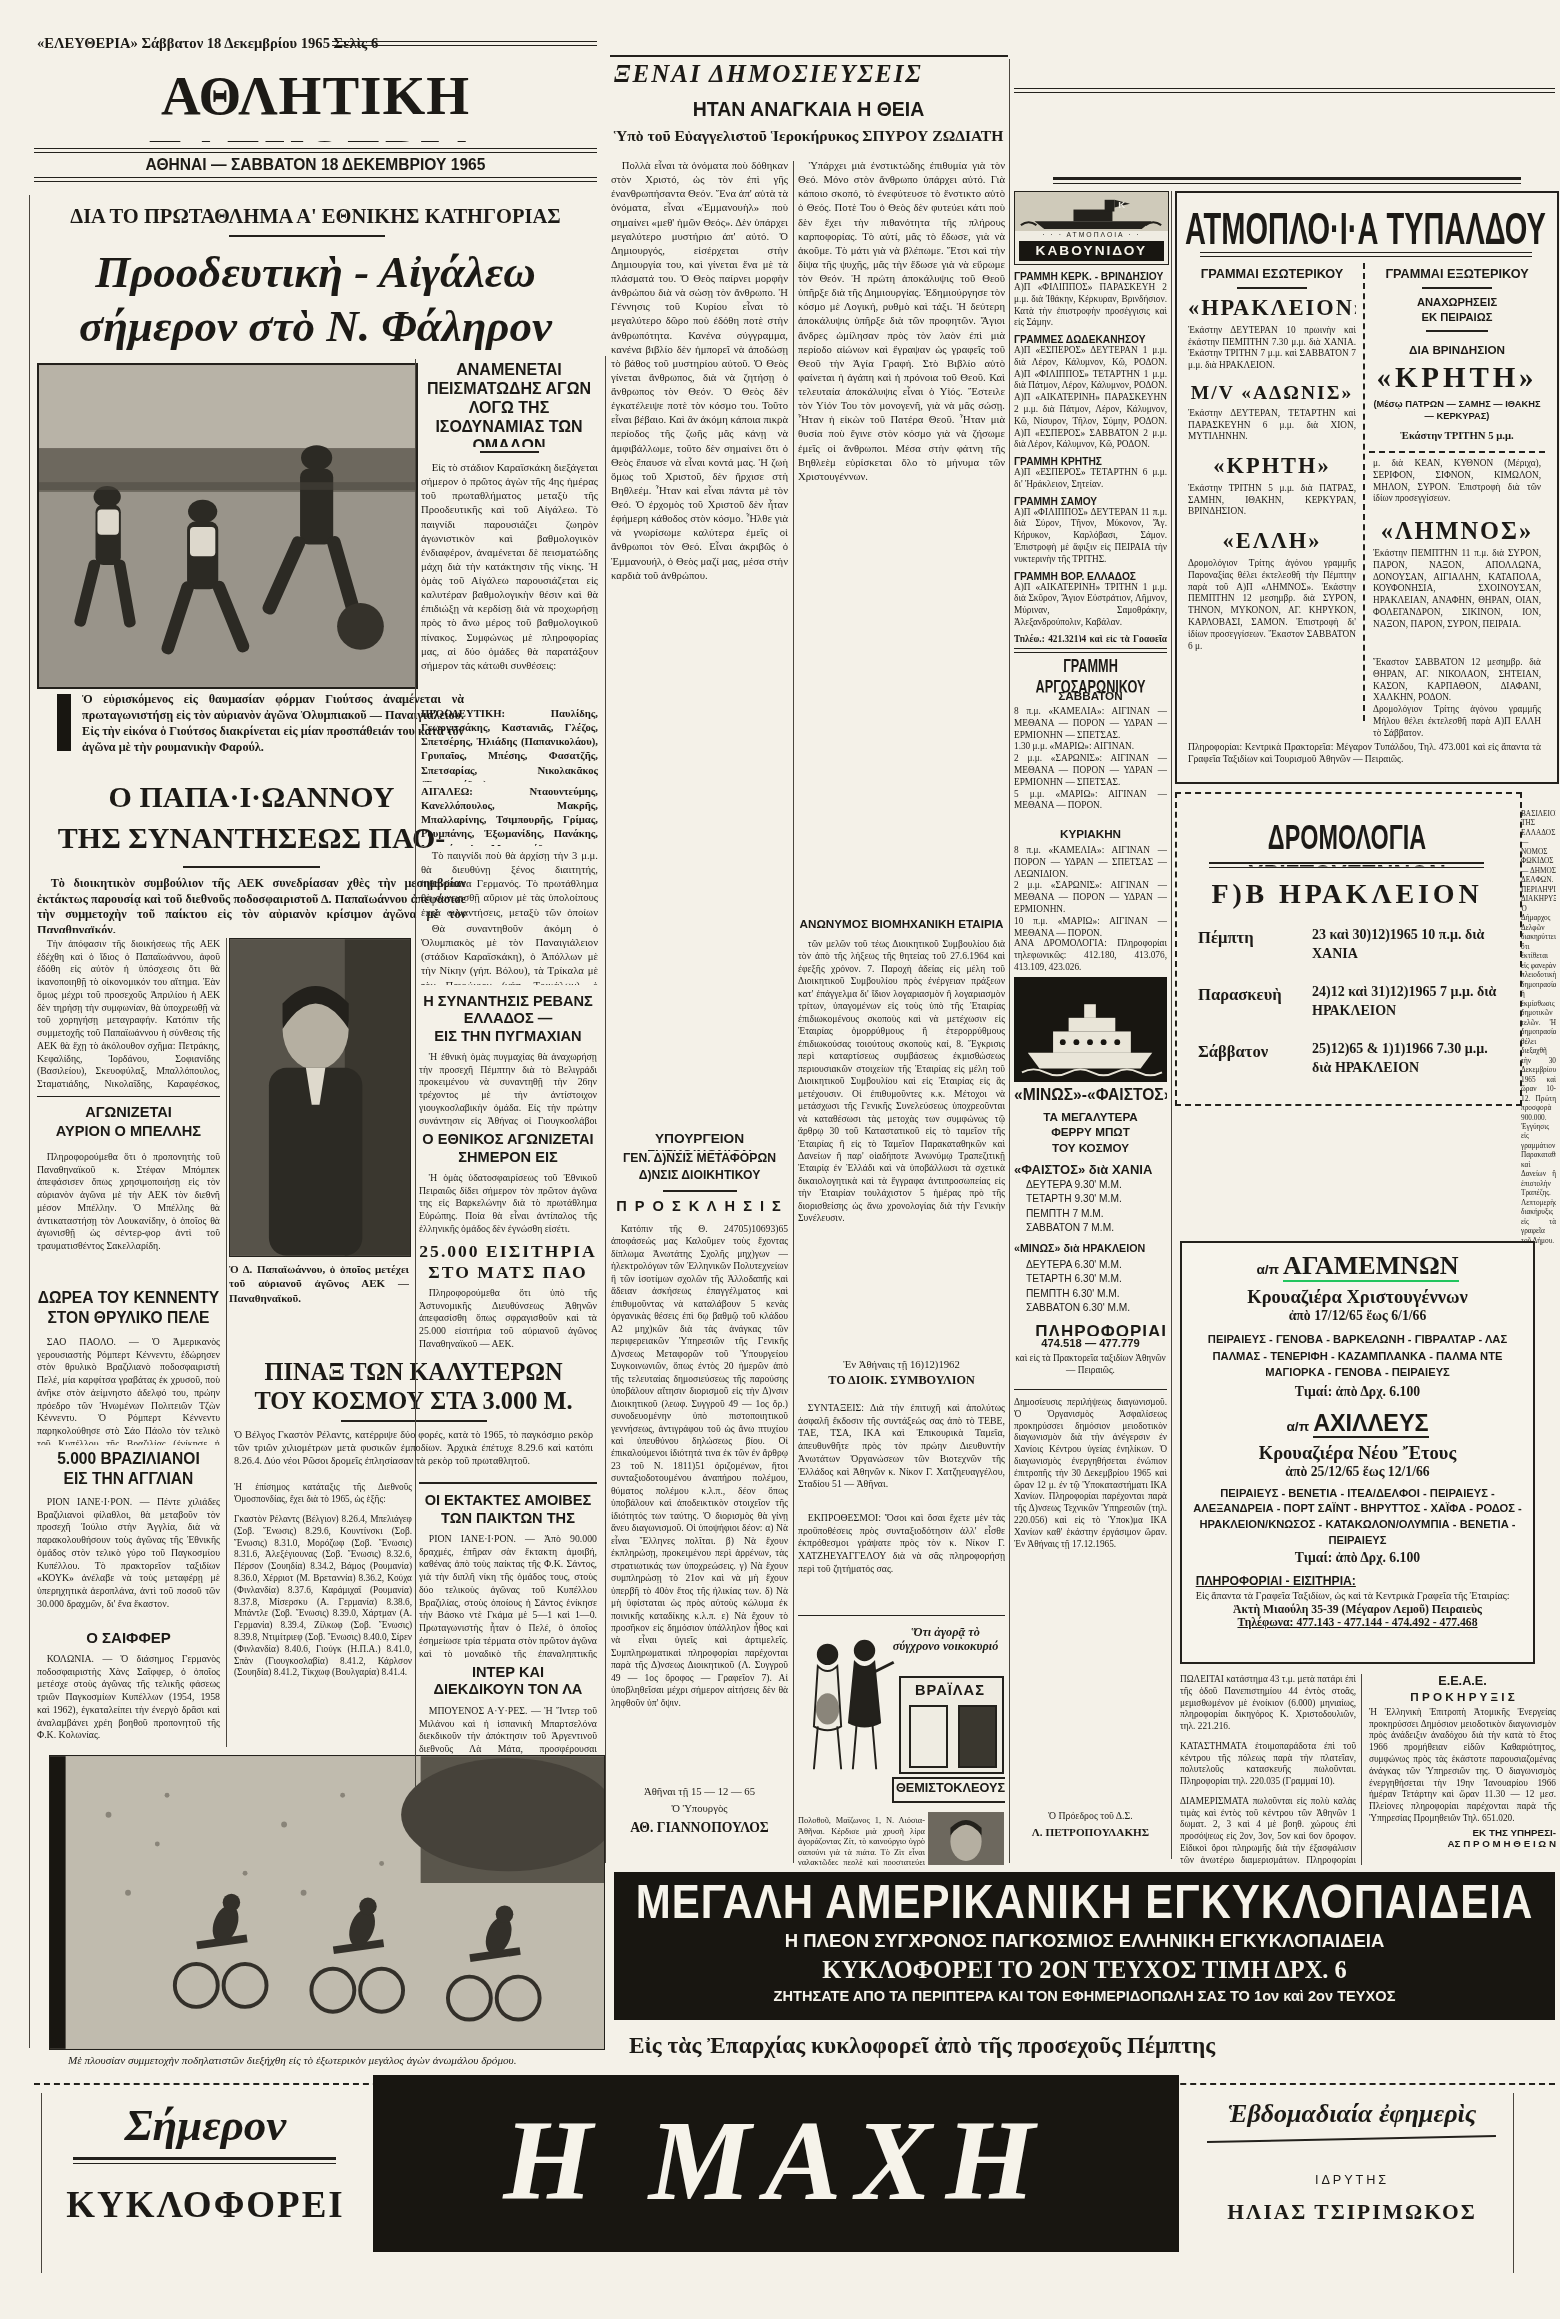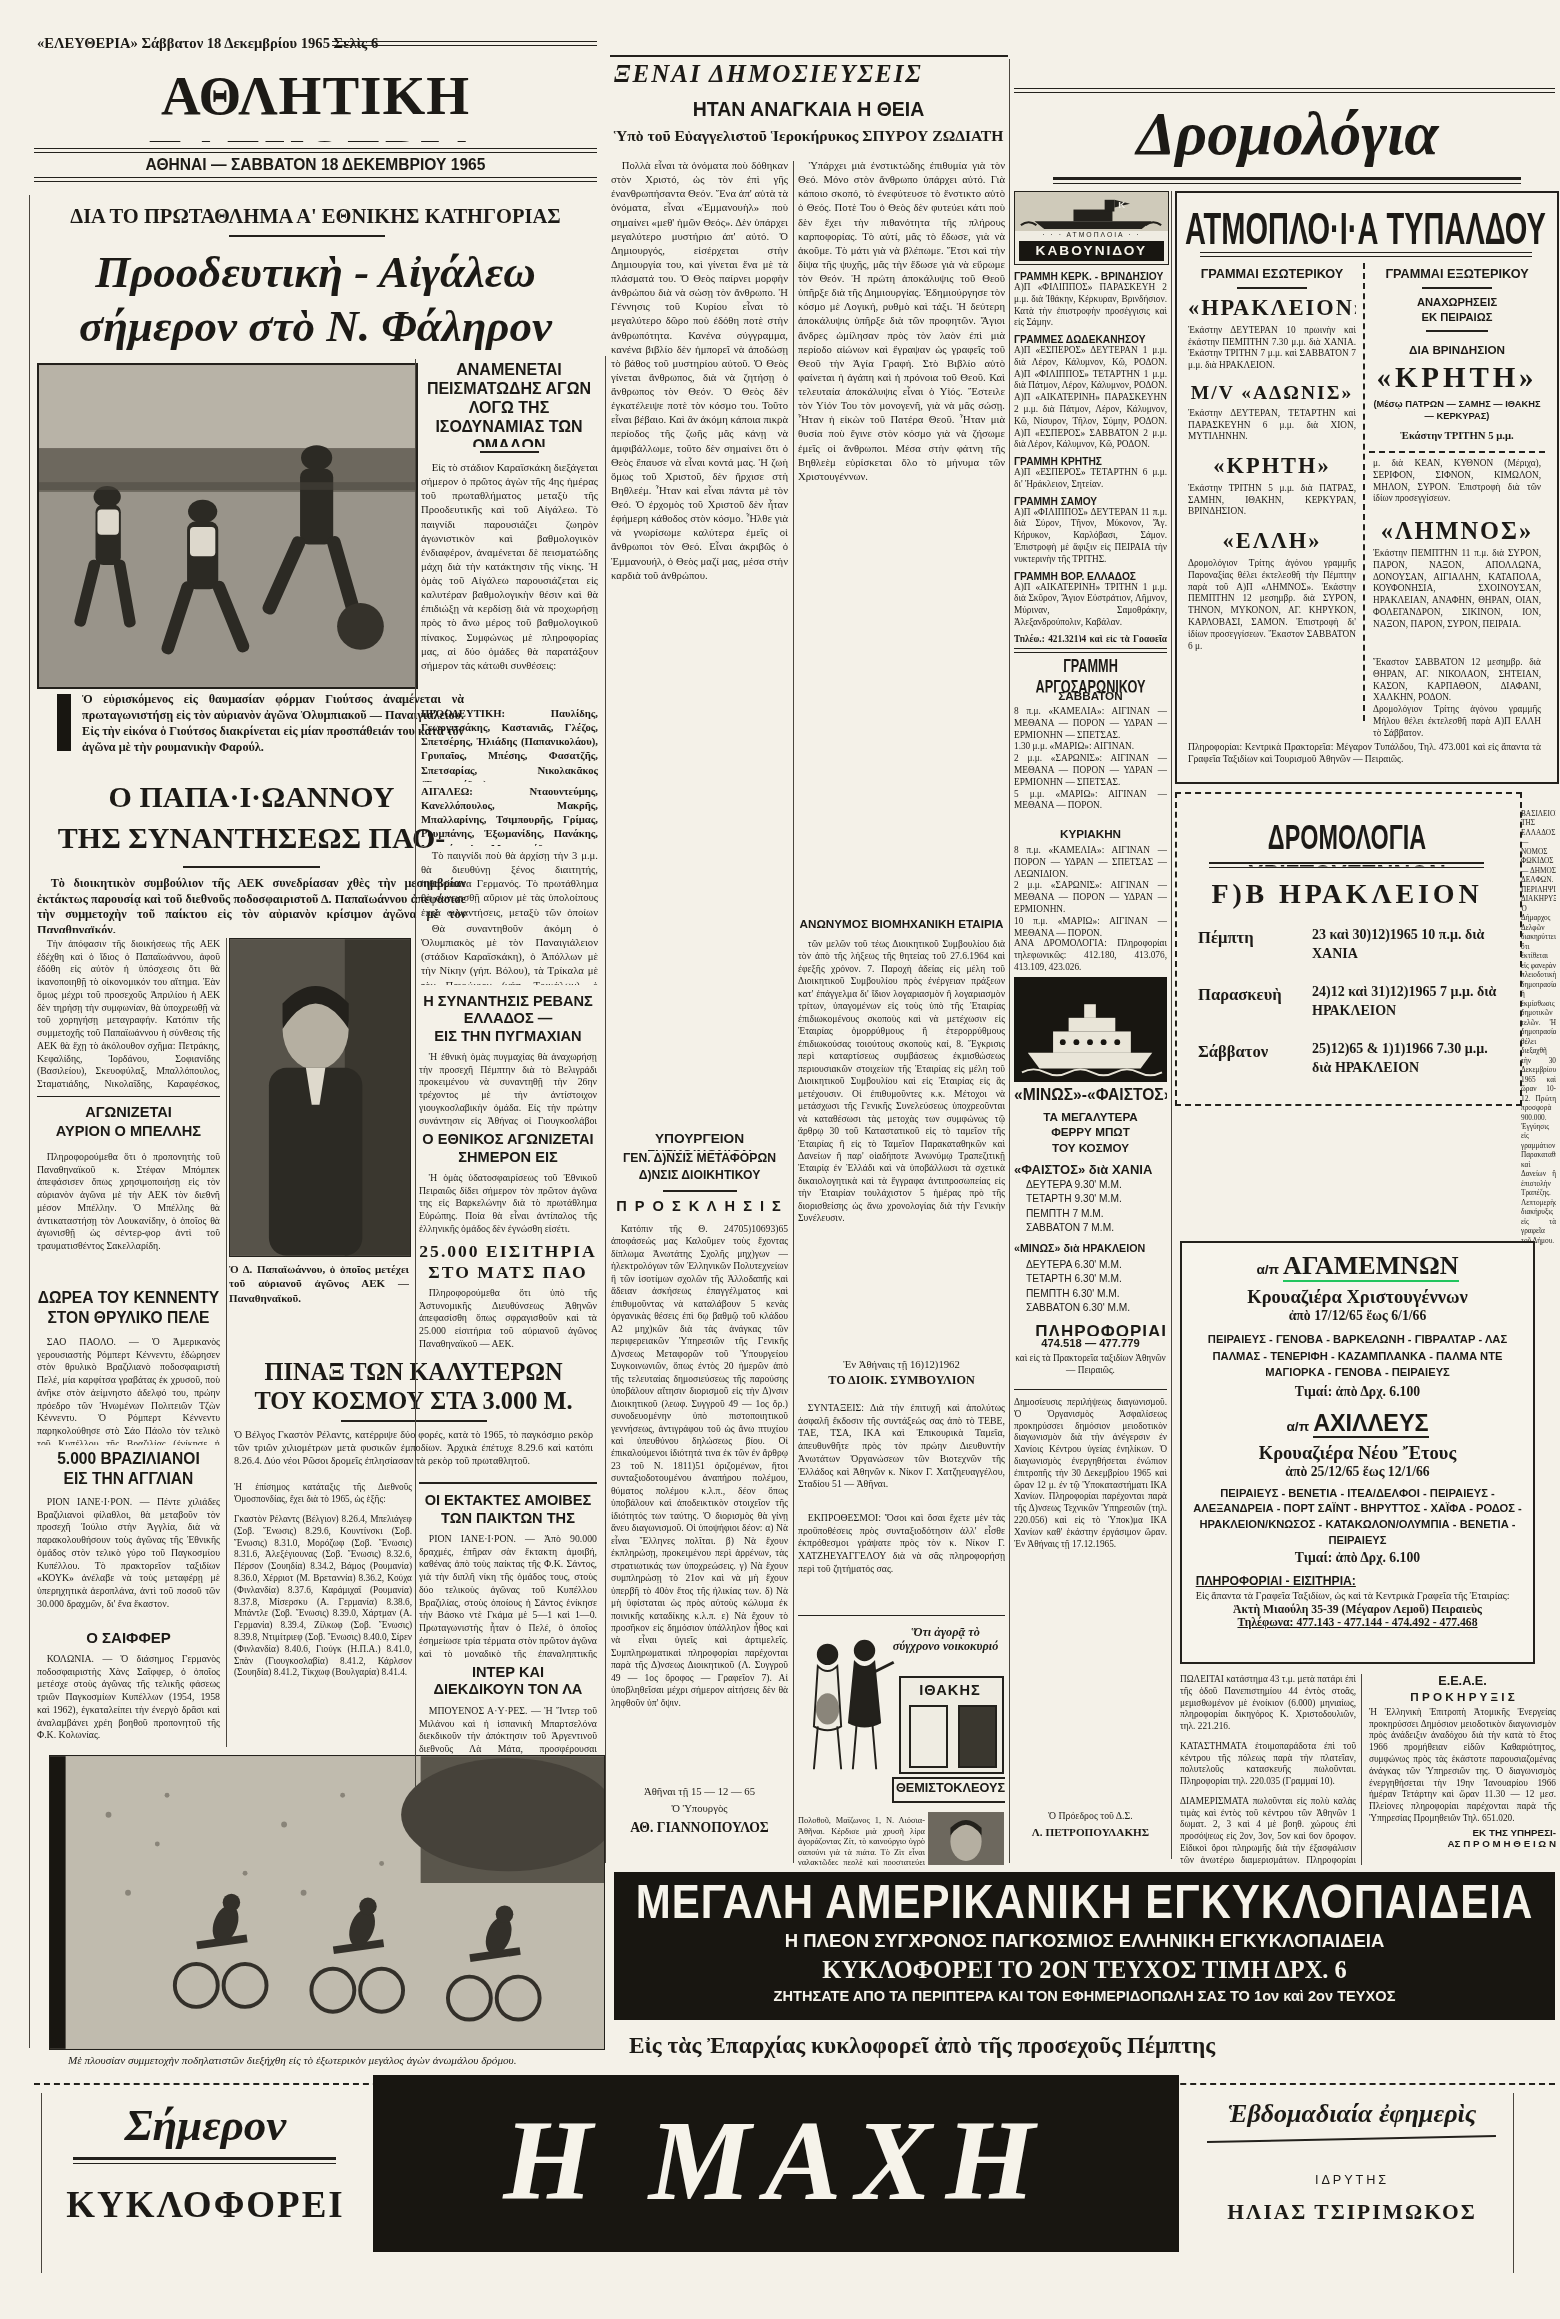--- a/index.html
+++ b/index.html
@@ -220,38 +220,37 @@
         <path d="M20 34 Q30 44 40 34 L44 96 Q30 104 16 96 Z" fill="#efece2"></path>
         <path d="M20 96 L16 140 M40 96 L44 140"></path>
         <circle cx="68" cy="18" r="10" fill="#23211c"></circle>
         <path d="M58 30 Q68 40 78 30 L84 92 Q68 100 52 92 Z" fill="#23211c"></path>
         <path d="M60 92 L56 140 M76 92 L80 140"></path>
         <path d="M78 40 L98 30" stroke-width="3"></path>
       </g>
       <ellipse cx="30" cy="78" rx="12" ry="16" fill="#8a857a"></ellipse>
     </svg>
     <div class="abs" style="left:101px;top:51px;width:101px;height:94px;border:2px solid #23211c;background:#efece2;">
-      <div class="abs sans b c" style="left:0;top:3.9px;width:98px;height:17.6px;font-size:14.6px;letter-spacing:1px;">ΙΘΑΚΗΣ</div>
+      <div class="abs sans b c" style="left:0;top:3.9px;width:98px;height:17.6px;font-size:14.6px;letter-spacing:1px;">ΒΡΑΪΛΑΣ</div>
       <div class="abs" style="left:7.8px;top:27px;width:35px;height:59px;border:2px solid #23211c;"></div>
       <div class="abs" style="left:57px;top:27px;width:35px;height:59px;border:2px solid #23211c;background:#3a372f;"></div>
     </div>
     <div class="abs sans b c" style="left:94px;top:152px;width:113px;height:21.5px;font-size:12.7px;border:2px solid #23211c;line-height:19.5px;">ΘΕΜΙΣΤΟΚΛΕΟΥΣ 39</div>
   </div>
 
   <div class="abs" style="left:798px;top:1816px;width:127px;height:49px;font-size:8.4px;line-height:1.25;text-align:justify;">Πολοθοῦ, Μαϊζωνος 1, Ν. Λιόσια-Ἀθῆναι. Κέρδισε μιὰ χρυσῆ λίρα ἀγοράζοντας Ζίτ, τὸ καινούργιο ὑγρὸ σαπούνι γιὰ τὰ πιάτα. Τὸ Ζὶτ εἶναι γαλακτῶδες περλὲ καὶ προστατεύει τὰ χέρια. Χιλιάδες τυχερὲς νοικοκυρὲς κερδίζουν χρυσὲς λίρες, ἀγοράζοντας Ζίτ.</div>
   <div class="abs" style="left:928px;top:1812px;width:76px;height:53px;background:#7a756a;">
     <svg width="76" height="53" viewBox="0 0 78 54">
       <rect width="78" height="54" fill="#6d685e"></rect>
       <ellipse cx="39" cy="30" rx="16" ry="20" fill="#b5afa1"></ellipse>
       <path d="M23 24 Q39 2 55 24 L55 16 Q39 0 23 16 Z" fill="#23211c"></path>
     </svg>
   </div>
 
   <div class="drule" style="left:1014px;top:88px;width:541px;"></div>
-  <div class="abs ser b i c" style="left:1034px;top:98px;width:507px;height:78px;font-size:62px;">Δρομολόγια</div>
   <div class="rule" style="left:1053px;top:177px;width:468px;height:2.9px;"></div>
   <div class="rule" style="left:1053px;top:183px;width:468px;height:1px;"></div>
 
   <div class="abs" style="left:1014px;top:191px;width:153px;height:72px;border:1px solid #23211c;background:#efece2;">
     <svg class="abs" style="left:0;top:0;" width="153" height="39" viewBox="0 0 157 40">
       <rect width="157" height="40" fill="#cfcaba"></rect>
       <path d="M20 30 L140 30 L130 38 L30 38 Z" fill="#23211c"></path>
       <rect x="60" y="18" width="40" height="12" fill="#23211c"></rect>
       <rect x="92" y="8" width="10" height="12" fill="#23211c"></rect>
       <polygon points="102,8 118,12 102,16" fill="#23211c"></polygon>

